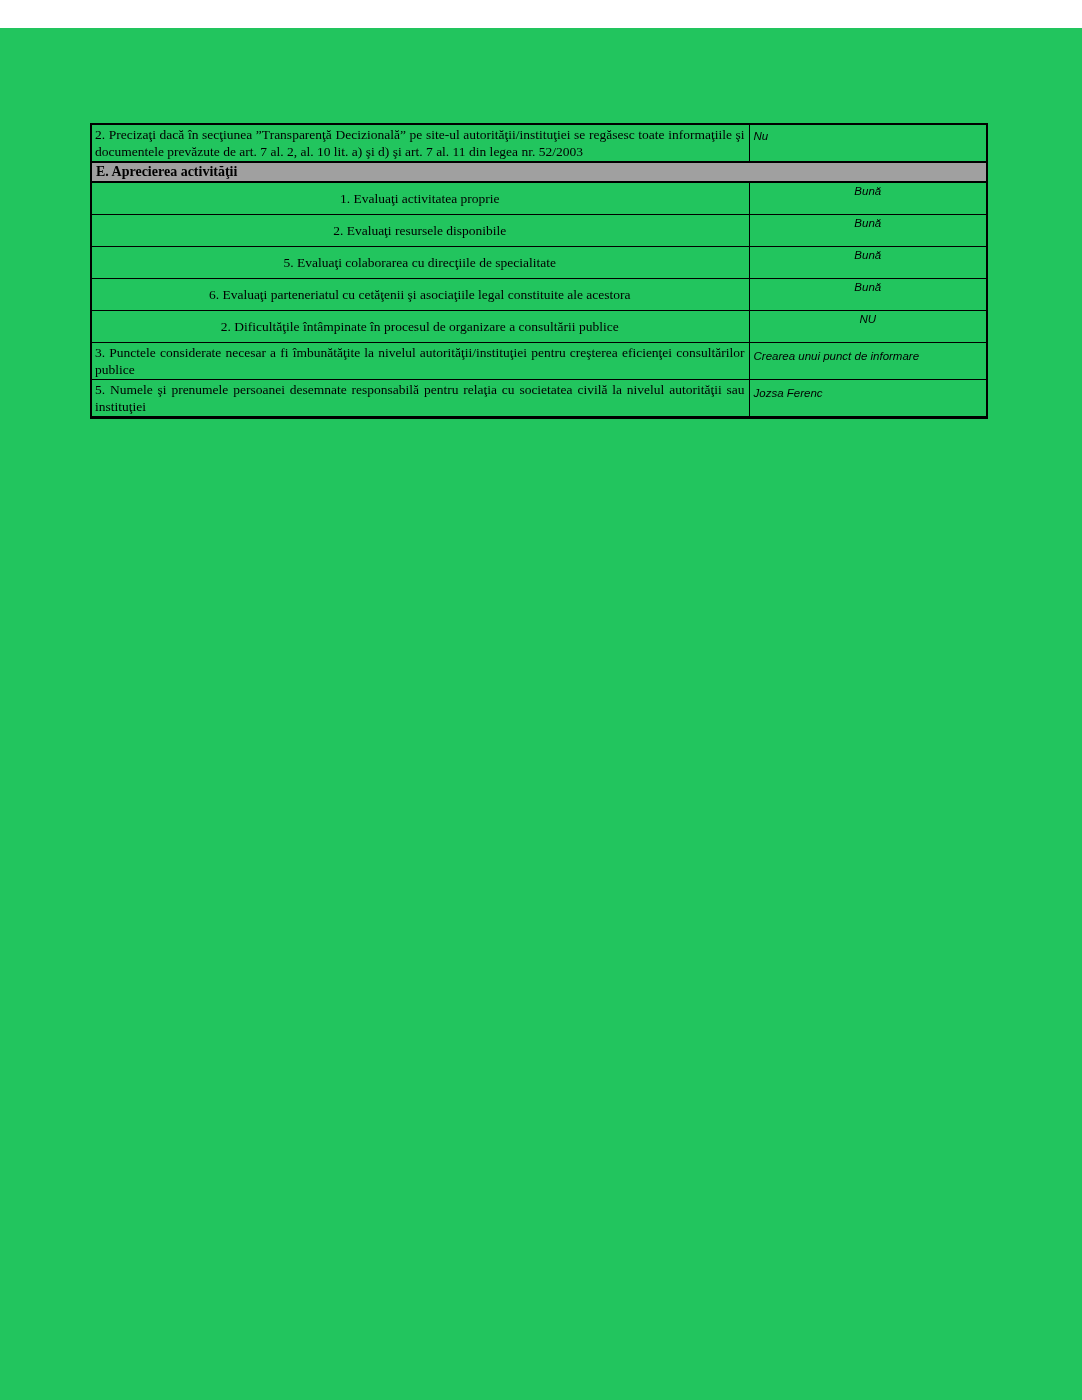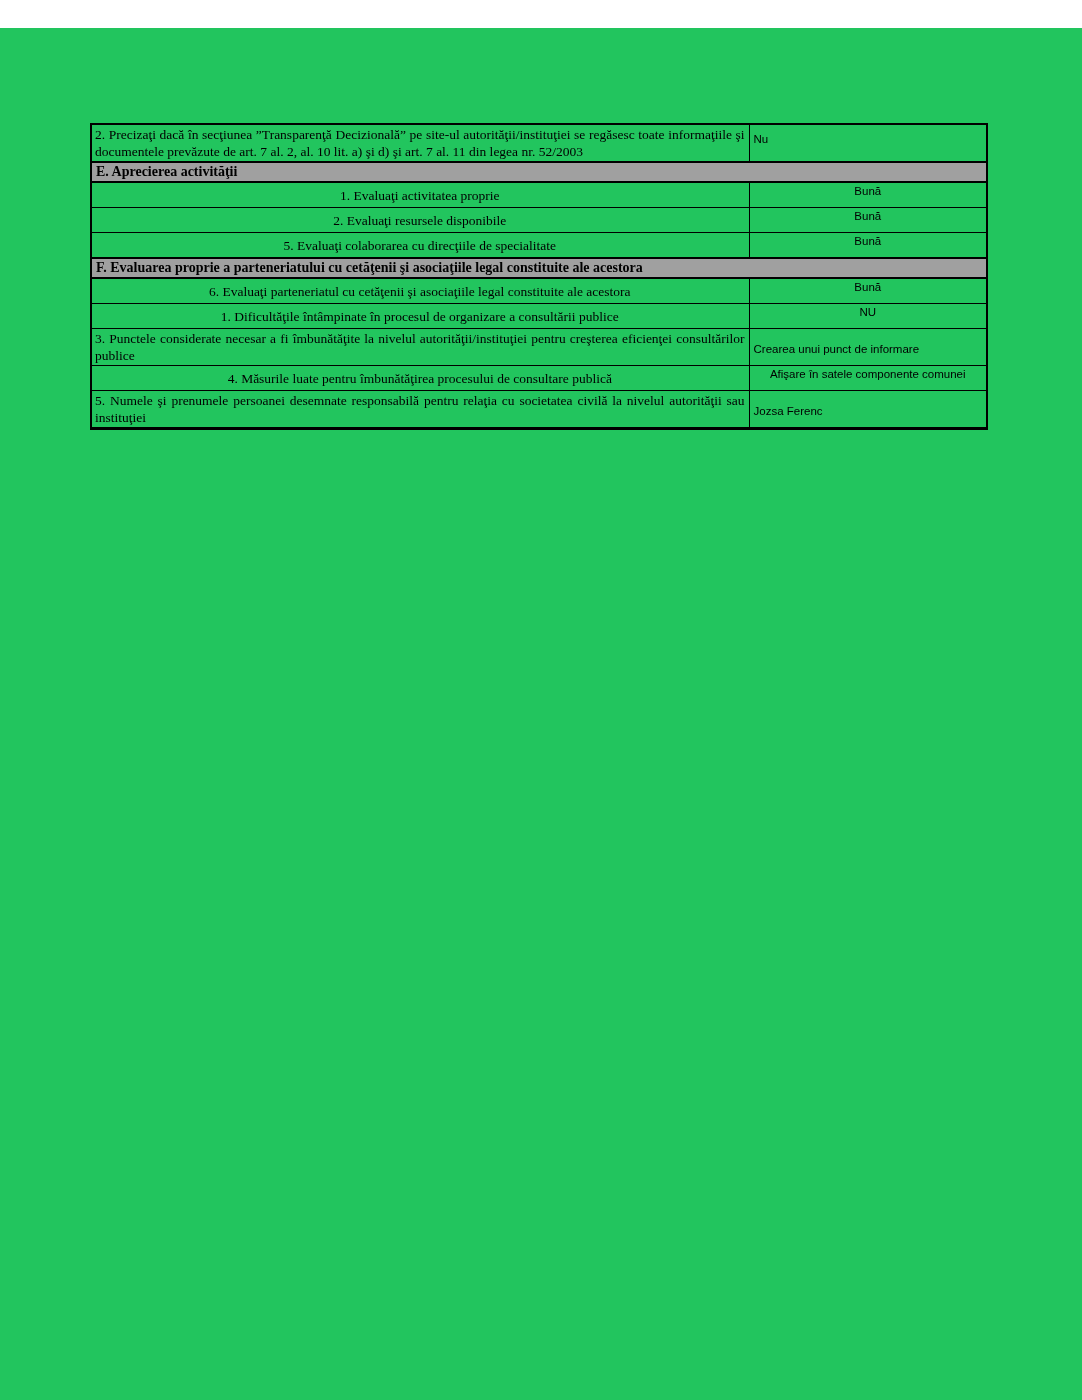--- a/index.html
+++ b/index.html
@@ -43,22 +43,23 @@
   td.q.justify {
     text-align: justify;
     text-justify: inter-word;
     vertical-align: top;
   }
   td.a {
     font-family: "Liberation Sans", "DejaVu Sans", sans-serif;
     font-size: 11.5px;
     line-height: 15px;
     color: #000000;
-    padding: 1px 4px 8px 4px;
+    padding: 1px 4px 15px 4px;
     vertical-align: bottom;
+    font-style: italic;
   }
   td.a.mid { vertical-align: middle; }
 
   tr.section td {
     background: #a0a0a0;
     font-family: "Liberation Serif", "DejaVu Serif", serif;
     font-weight: bold;
     font-size: 14px;
     color: #000000;
     padding: 1px 4px;
@@ -95,38 +96,31 @@
         <td class="a">Bună</td>
       </tr>
       <tr class="h18">
         <td class="q">2. Evaluaţi resursele disponibile</td>
         <td class="a">Bună</td>
       </tr>
       <tr class="h18">
         <td class="q">5. Evaluaţi colaborarea cu direcţiile de specialitate</td>
         <td class="a">Bună</td>
       </tr>
-      <tr class="section h19">
-        <td colspan="2">F. Evaluarea proprie a parteneriatului cu cetăţenii şi asociaţiile legal constituite ale acestora</td>
-      </tr>
       <tr class="h18">
         <td class="q">6. Evaluaţi parteneriatul cu cetăţenii şi asociaţiile legal constituite ale acestora</td>
         <td class="a">Bună</td>
       </tr>
       <tr class="h18">
-        <td class="q">1. Dificultăţile întâmpinate în procesul de organizare a consultării publice</td>
+        <td class="q">2. Dificultăţile întâmpinate în procesul de organizare a consultării publice</td>
         <td class="a">NU</td>
       </tr>
       <tr class="h35">
         <td class="q justify">3. Punctele considerate necesar a fi îmbunătăţite la nivelul autorităţii/instituţiei pentru creşterea eficienţei consultărilor publice</td>
         <td class="a">Crearea unui punct de informare</td>
-      </tr>
-      <tr class="h18">
-        <td class="q">4. Măsurile luate pentru îmbunătăţirea procesului de consultare publică</td>
-        <td class="a">Afişare în satele componente comunei</td>
       </tr>
       <tr class="h37">
         <td class="q justify">5. Numele şi prenumele persoanei desemnate responsabilă pentru relaţia cu societatea civilă la nivelul autorităţii sau instituţiei</td>
         <td class="a">Jozsa Ferenc</td>
       </tr>
     </tbody>
   </table>
 </div>
 
 </body></html>

